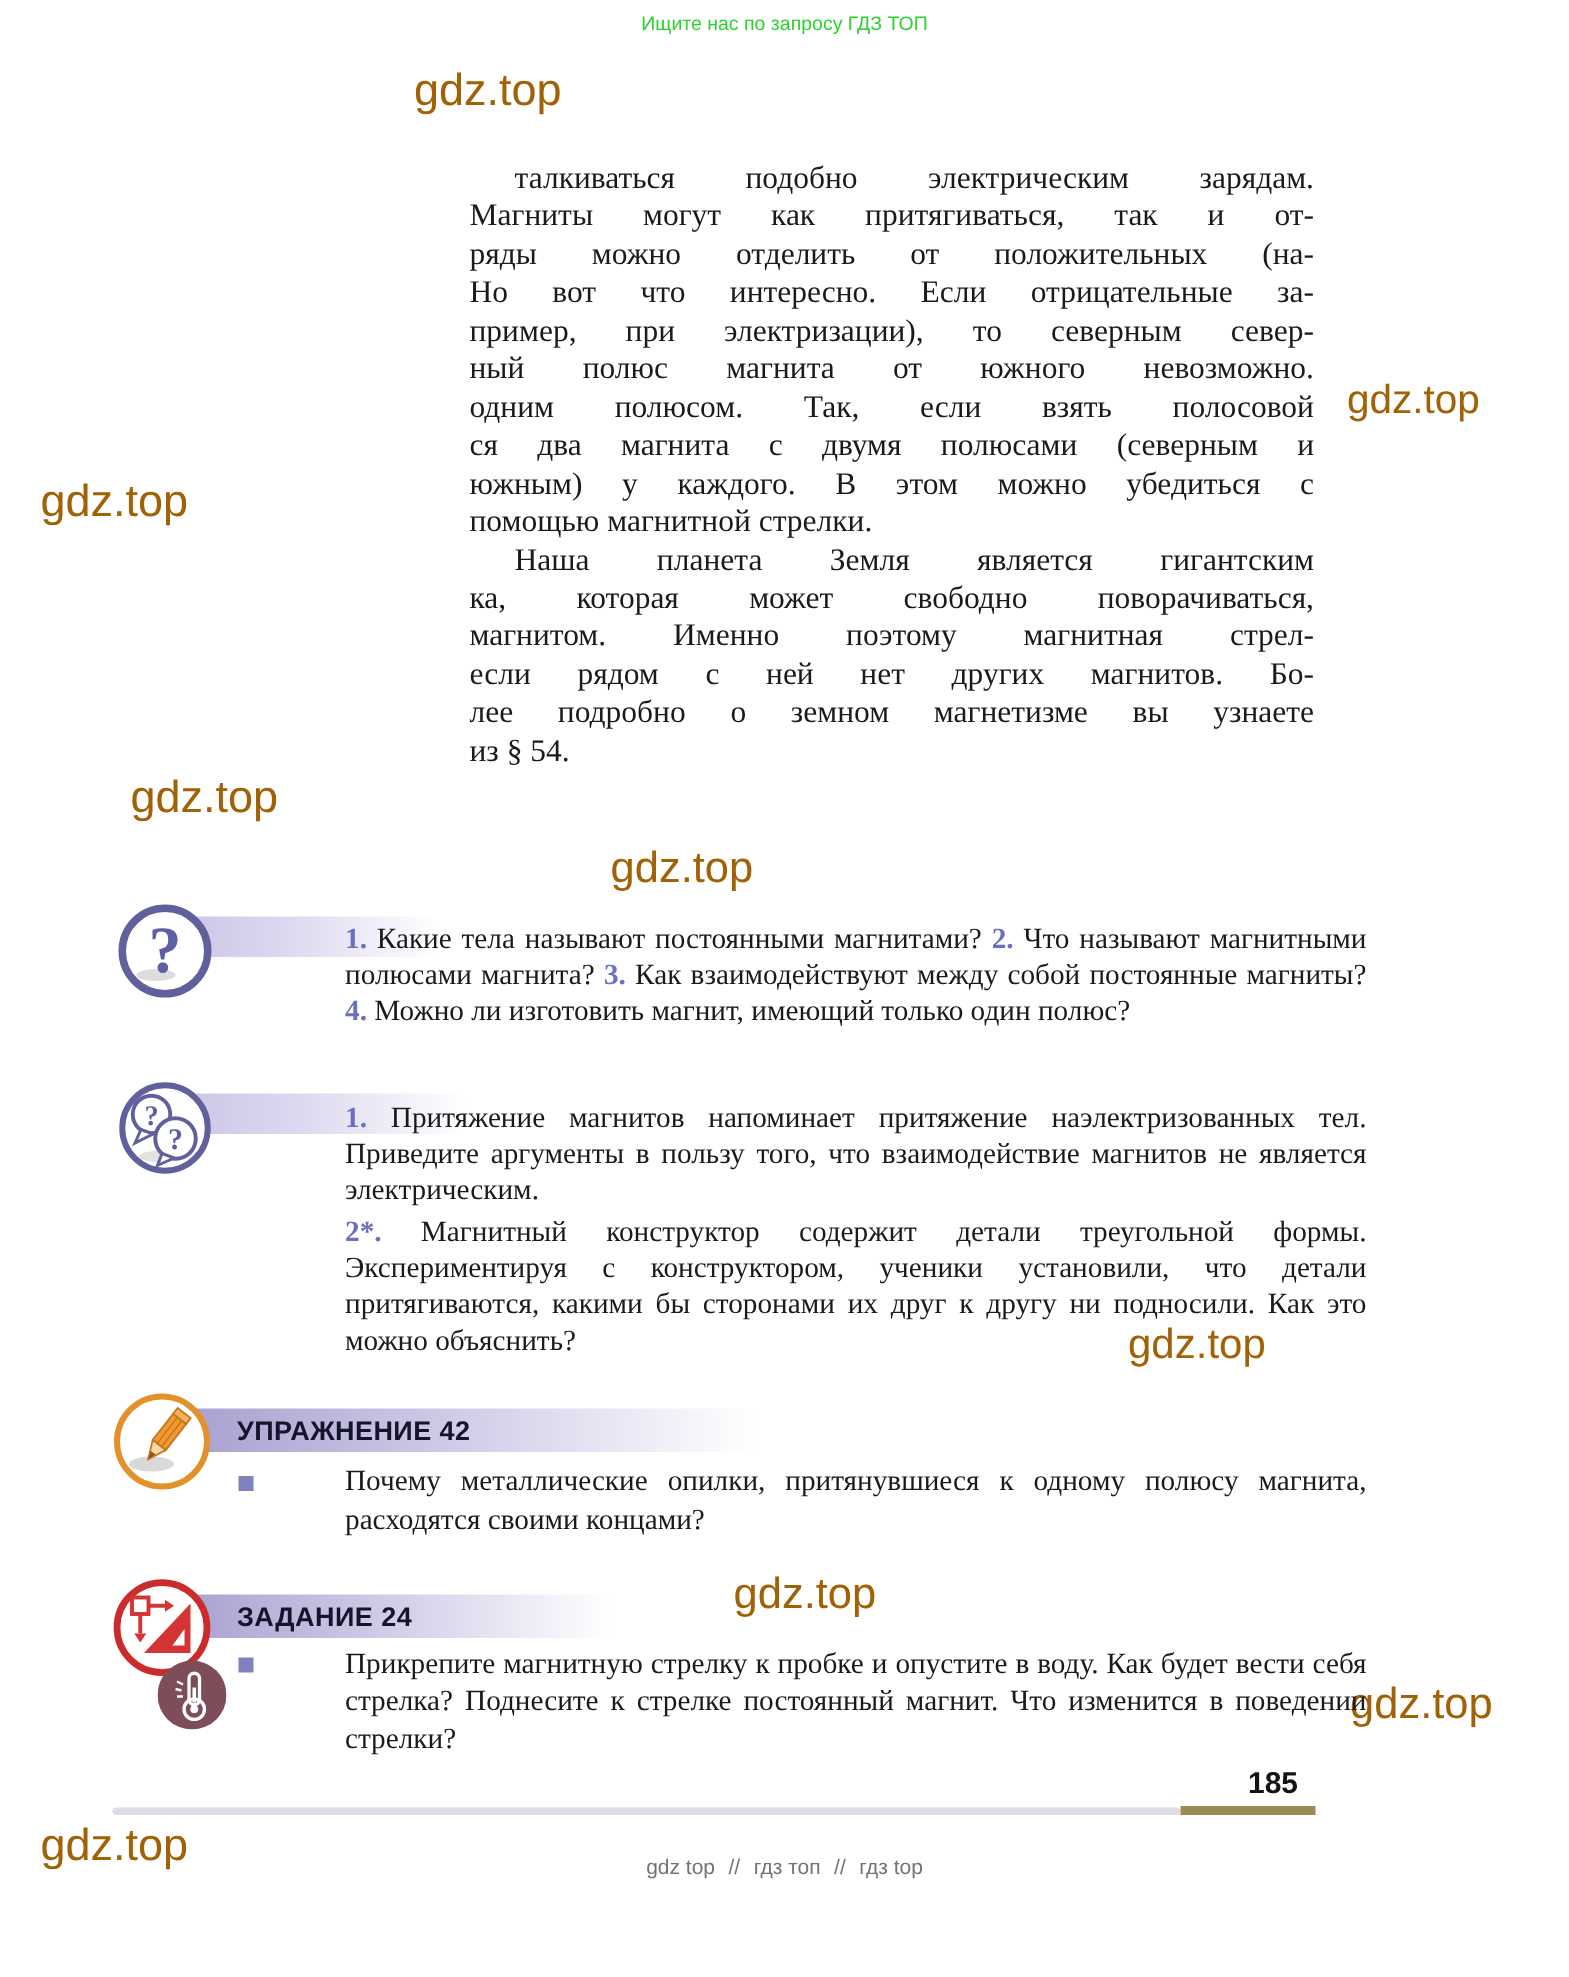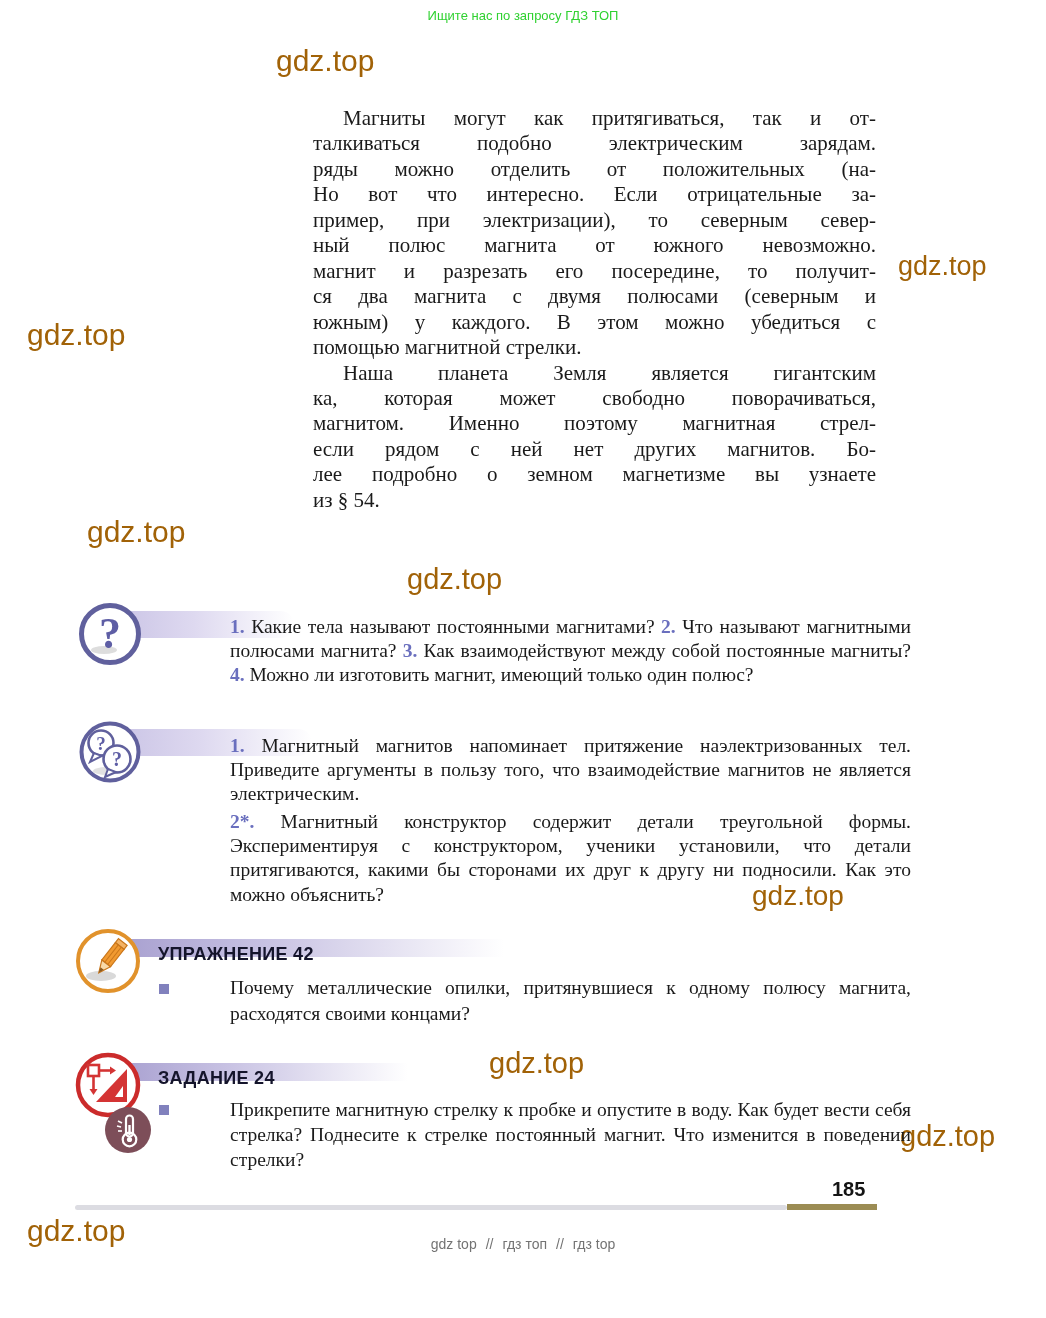--- a/index.html
+++ b/index.html
@@ -32,21 +32,21 @@
   .qbar1{left:112px;top:611px;width:182px;}
   .qbar2{left:112px;top:729px;width:200px;}
   .qicon1{left:77px;top:601px;}
   .qicon2{left:77px;top:719px;}
   .rich{font-size:19.5px;line-height:24.2px;text-align:justify;width:681px;left:195px;margin-left:35px;}
   .qtext1{top:615px;}
   .qtext2{top:734px;}
   .qtext3{top:810px;}
   .hl{color:#6a6fbe;font-weight:bold;}
   
-  .hdr-bar{height:18px;background:linear-gradient(to right,#a59dce 0%,#c8c2e3 40%,rgba(255,255,255,0) 100%);}
+  .hdr-bar{height:29px;background:linear-gradient(to right,#a59dce 0%,#c8c2e3 40%,rgba(255,255,255,0) 100%);}
   .hdr-label{font:bold 18px "Liberation Sans",sans-serif;color:#14142b;
              line-height:30px;padding-left:50px;letter-spacing:.3px;white-space:nowrap;}
   .exbar{left:108px;top:939px;width:396px;}
   .tkbar{left:108px;top:1063px;width:300px;}
   .exicon{left:74px;top:927px;width:68px;height:68px;}
   .tkicon{left:74px;top:1051px;width:68px;height:68px;}
   .thermo{left:105px;top:1107px;width:46px;height:46px;}
   .bullet{width:10px;height:10px;background:#8181bd;}
   .exbullet{left:159px;top:984px;}
   .tkbullet{left:159px;top:1105px;}
@@ -70,27 +70,27 @@
 <div class="abs wm wm-c">gdz.top</div>
 <div class="abs wm wm-d">gdz.top</div>
 <div class="abs wm wm-e">gdz.top</div>
 <div class="abs wm wm-f">gdz.top</div>
 <div class="abs wm wm-g">gdz.top</div>
 <div class="abs wm wm-h">gdz.top</div>
 <div class="abs wm wm-i">gdz.top</div>
 
 <div class="abs main-text">
   <div class="para">
+      <div class="tline fill">талкиваться подобно электрическим зарядам.</div>
       <div class="tline fill">Магниты могут как притягиваться, так и от-</div>
-      <div class="tline fill">талкиваться подобно электрическим зарядам.</div>
       <div class="tline fill">ряды можно отделить от положительных (на-</div>
       <div class="tline fill">Но вот что интересно. Если отрицательные за-</div>
       <div class="tline fill">пример, при электризации), то северным север-</div>
       <div class="tline fill">ный полюс магнита от южного невозможно.</div>
-      <div class="tline fill">магнит и разрезать его посередине, то получит-</div>
+      <div class="tline fill">одним полюсом. Так, если взять полосовой</div>
       <div class="tline fill">ся два магнита с двумя полюсами (северным и</div>
       <div class="tline fill">южным) у каждого. В этом можно убедиться с</div>
       <div class="tline">помощью магнитной стрелки.</div>
     </div>
   <div class="para">
       <div class="tline fill">Наша планета Земля является гигантским</div>
       <div class="tline fill">ка, которая может свободно поворачиваться,</div>
       <div class="tline fill">магнитом. Именно поэтому магнитная стрел-</div>
       <div class="tline fill">если рядом с ней нет других магнитов. Бо-</div>
       <div class="tline fill">лее подробно о земном магнетизме вы узнаете</div>
@@ -110,21 +110,21 @@
 <svg class="abs icon-circle qicon2" viewBox="0 0 66 66">
   <circle cx="33" cy="33" r="28.5" fill="#ffffff" stroke="#60609d" stroke-width="4"></circle>
   <ellipse cx="30" cy="52" rx="14" ry="4" fill="#d6d6d6" opacity="0.7"></ellipse>
   <circle cx="24" cy="24" r="12.5" fill="#ffffff" stroke="#60609d" stroke-width="2.6"></circle>
   <path d="M17 34 L13 43 L25 37 Z" fill="#ffffff" stroke="#60609d" stroke-width="2"></path>
   <text x="24" y="31" text-anchor="middle" font-family="Liberation Serif, serif" font-size="19" font-weight="bold" fill="#5e5ea5">?</text>
   <circle cx="40" cy="40" r="13.5" fill="#ffffff" stroke="#60609d" stroke-width="2.6"></circle>
   <path d="M31 50 L28 58 L39 53 Z" fill="#ffffff" stroke="#60609d" stroke-width="2"></path>
   <text x="40" y="47" text-anchor="middle" font-family="Liberation Serif, serif" font-size="20" font-weight="bold" fill="#5e5ea5">?</text>
 </svg>
-<div class="abs rich qtext2"><span class="hl">1.</span><span> Магнитный магнитов напоминает притяжение наэлектризованных тел. Приведите аргументы в пользу того, что взаимодействие магнитов не является электрическим.</span></div>
+<div class="abs rich qtext2"><span class="hl">1.</span><span> Притяжение магнитов напоминает притяжение наэлектризованных тел. Приведите аргументы в пользу того, что взаимодействие магнитов не является электрическим.</span></div>
 <div class="abs rich qtext3"><span class="hl">2*.</span><span> Магнитный конструктор содержит детали треугольной формы. Экспериментируя с конструктором, ученики установили, что детали притягиваются, какими бы сторонами их друг к другу ни подносили. Как это можно объяснить?</span></div>
 
 <div class="abs hdr-bar exbar">
   <div class="hdr-label">УПРАЖНЕНИЕ 42</div>
 </div>
 <svg class="abs exicon" viewBox="0 0 68 68">
   <circle cx="34" cy="34" r="30" fill="#ffffff" stroke="#e1922b" stroke-width="4"></circle>
   <ellipse cx="27" cy="49" rx="15" ry="5" fill="#d9d9d9"></ellipse>
   <g transform="rotate(38 34 34)">
     <rect x="28.5" y="10" width="11" height="5" fill="#f3b264" stroke="#c9761a" stroke-width="1.2"></rect>

